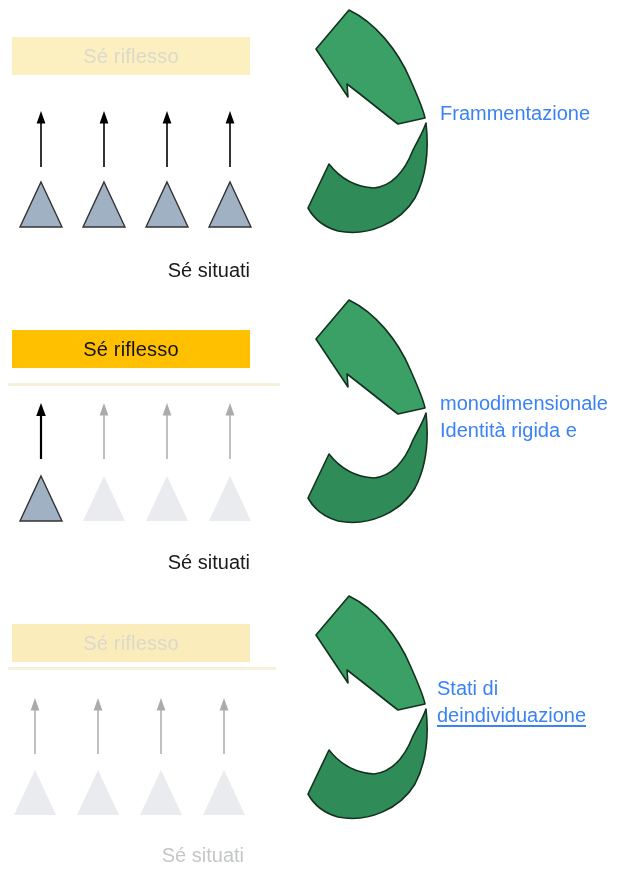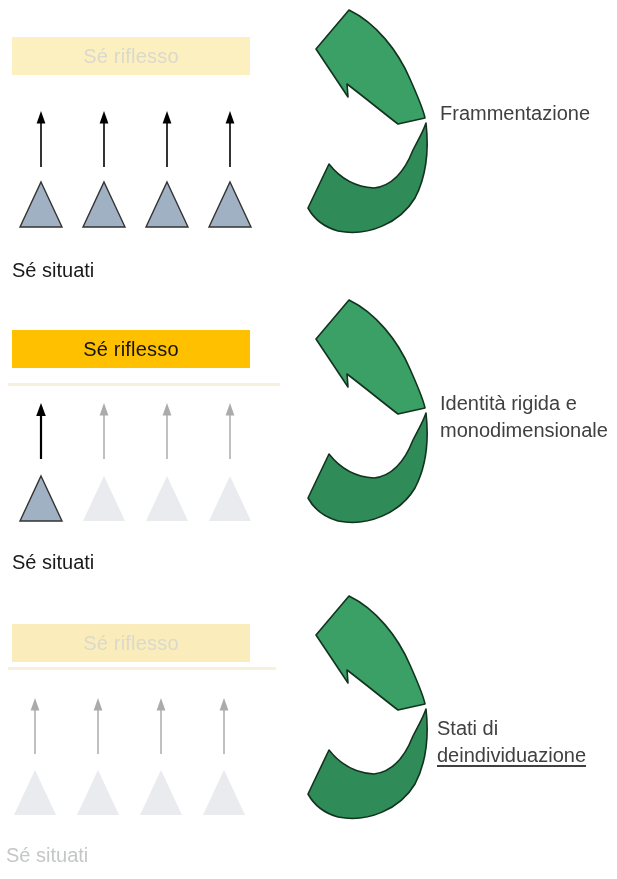--- a/index.html
+++ b/index.html
@@ -43,36 +43,36 @@
   .tri-row svg:nth-of-type(2){left:69px;}
   .tri-row svg:nth-of-type(3){left:132px;}
   .tri-row svg:nth-of-type(4){left:195px;}
   .tr1{top:180px;}
   .tr2{top:474px;}
   .tr3{top:768px;left:6px;}
   .tri-blue polygon{fill:#9FB1C3;stroke:#333333;stroke-width:1.4;}
   .tri-gray polygon{fill:#E9EBEE;stroke:none;}
 
   
-  .caption{left:12px;width:238px;text-align:left;font-size:20px;color:#1A1A1A;}
+  .caption{left:12px;width:238px;text-align:right;font-size:20px;color:#1A1A1A;}
   .cap1{top:259px;}
   .cap2{top:551px;}
   .cap3{top:844px;left:6px;color:#C4C6C8;}
 
   
   .curved{left:296px;width:140px;height:232px;}
   .cv1{top:6px;}
   .cv2{top:296px;}
   .cv3{top:592px;}
 
   
-  .side-label{font-size:20px;line-height:27px;color:#404040;white-space:nowrap;}
+  .side-label{font-size:20px;line-height:27px;color:#3b82f6;white-space:nowrap;}
   .sl1{left:440px;top:100px;}
   .sl2{left:440px;top:390px;}
-  .sl3{left:437px;top:675px;margin-top:40px;}
+  .sl3{left:437px;top:675px;}
   .squiggle{text-decoration-line:underline;text-decoration-style:wavy;
             text-decoration-color:#DD5C52;text-decoration-thickness:1px;text-underline-offset:3px;text-decoration:underline;}
   .defs-holder{position:absolute;width:0;height:0;overflow:hidden;}
 </style>
 </head>
 <body>
 
 <div class="canvas">
 
   <svg class="defs-holder" aria-hidden="true">
@@ -182,22 +182,22 @@
       </svg>
   </div>
 
   <div class="abs caption cap2">Sé situati</div>
 
   <svg class="abs curved cv2" viewBox="0 0 140 230">
       <use href="#curved-arrow"></use>
     </svg>
 
   <div class="abs side-label sl2">
+    <div>monodimensionale</div>
     <div>Identità rigida e</div>
-    <div>monodimensionale</div>
   </div>
 
   <div class="abs box pale b3">
     <span>Sé riflesso</span>
   </div>
   <div class="abs ghost-line gl3"></div>
 
   <div class="abs arrow-row ar3">
     <svg class="up-gray" width="14" height="58" viewBox="0 0 14 58">
         <line x1="7" y1="57" x2="7" y2="12"></line>

